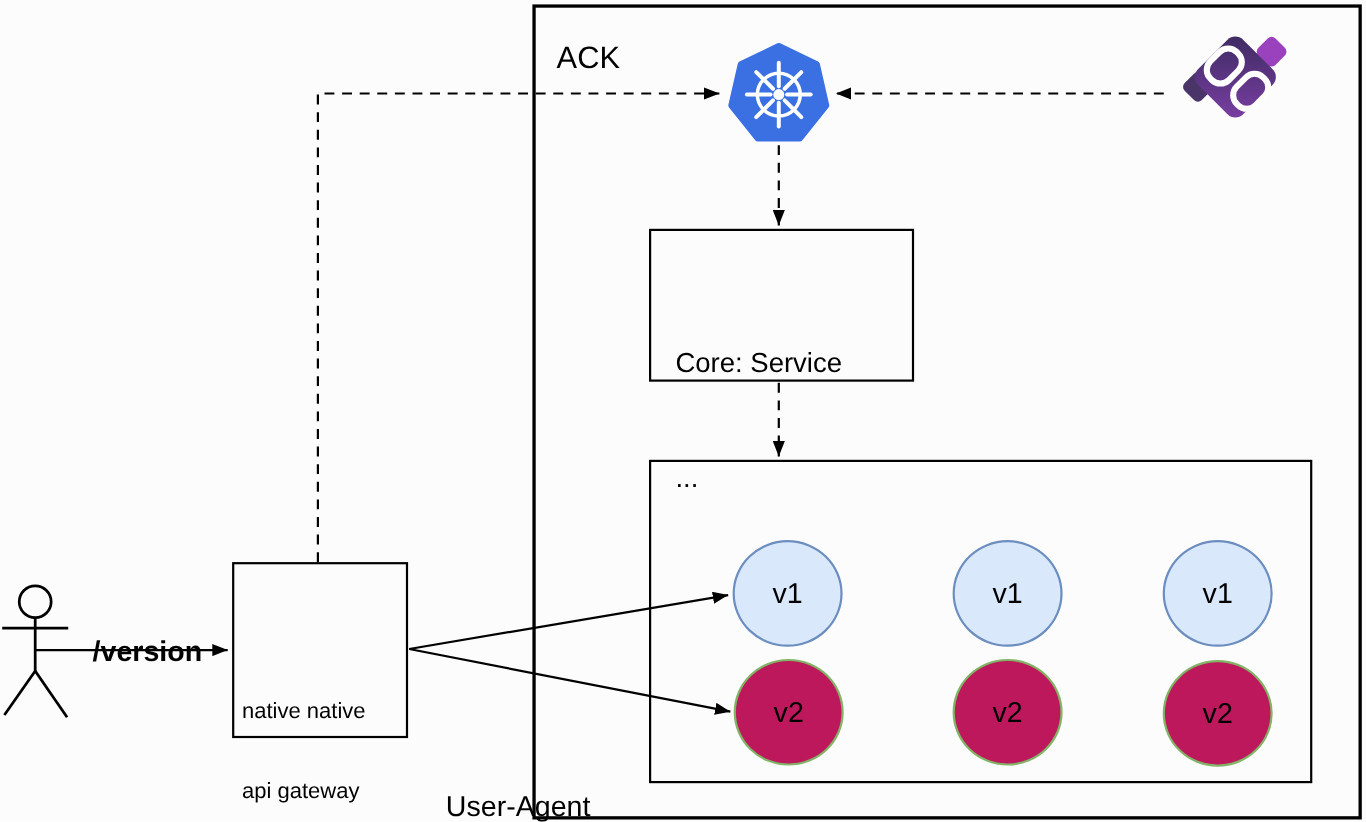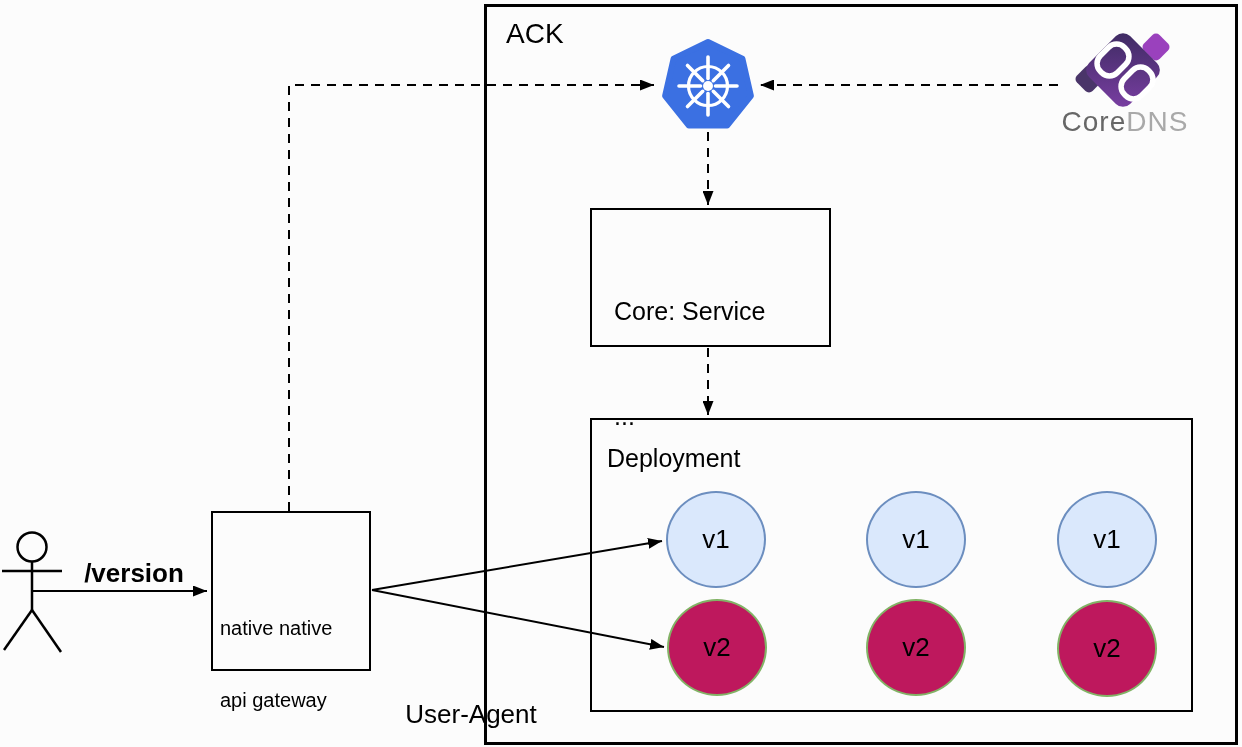--- a/index.html
+++ b/index.html
@@ -6,21 +6,21 @@
   #canvas{
     position:relative;width:1242px;height:747px;background:#fcfcfc;
     font-family:"Liberation Sans","DejaVu Sans",sans-serif;color:#000;
     overflow:hidden;
   }
   .box{position:absolute;border:2px solid #000;background:transparent;box-sizing:border-box;}
   #ack-box{left:484px;top:4px;width:754px;height:741px;border-width:3px;}
   #service-box{left:590px;top:208px;width:241px;height:139px;background:#fcfcfc;}
   #deployment-box{left:590px;top:418px;width:603px;height:294px;}
   #gateway-box{left:211px;top:511px;width:160px;height:160px;background:#fcfcfc;}
-  .lbl{position:absolute;white-space:pre;}
+  .lbl{position:absolute;white-space:pre;margin-top:19px;}
   #ack-label{left:506px;top:18px;font-size:28px;}
   #version-label{left:78px;top:558px;width:112px;text-align:center;font-size:26px;font-weight:bold;}
   #gateway-label{left:220px;top:568px;font-size:20px;line-height:24px;}
   #useragent-label{left:394px;top:622px;width:154px;text-align:center;font-size:26px;line-height:37px;}
   #service-text{left:614px;top:224px;font-size:25px;line-height:35px;}
   #deployment-label{left:607px;top:444px;font-size:25px;}
   #coredns-label{left:1040px;top:106px;width:170px;text-align:center;font-size:28px;letter-spacing:1px;}
   #coredns-label .c1{color:#676767;}
   #coredns-label .c2{color:#a9a9a9;}
   .pod{
@@ -114,23 +114,21 @@
   <div class="lbl" id="useragent-label">
     <div>User-Agent</div>
     
   </div>
 
   <div class="lbl" id="service-text">
     <div>Core: Service</div>
     <div>...</div>
   </div>
 
-  <div class="lbl" id="deployment-label">Deployment</div>
 
-  <div class="lbl" id="coredns-label"><span class="c1">Core</span><span class="c2">DNS</span></div>
 
   <div class="pod v1" id="pod-v1-1">
     <span>v1</span>
   </div>
   <div class="pod v1" id="pod-v1-2">
     <span>v1</span>
   </div>
   <div class="pod v1" id="pod-v1-3">
     <span>v1</span>
   </div>

